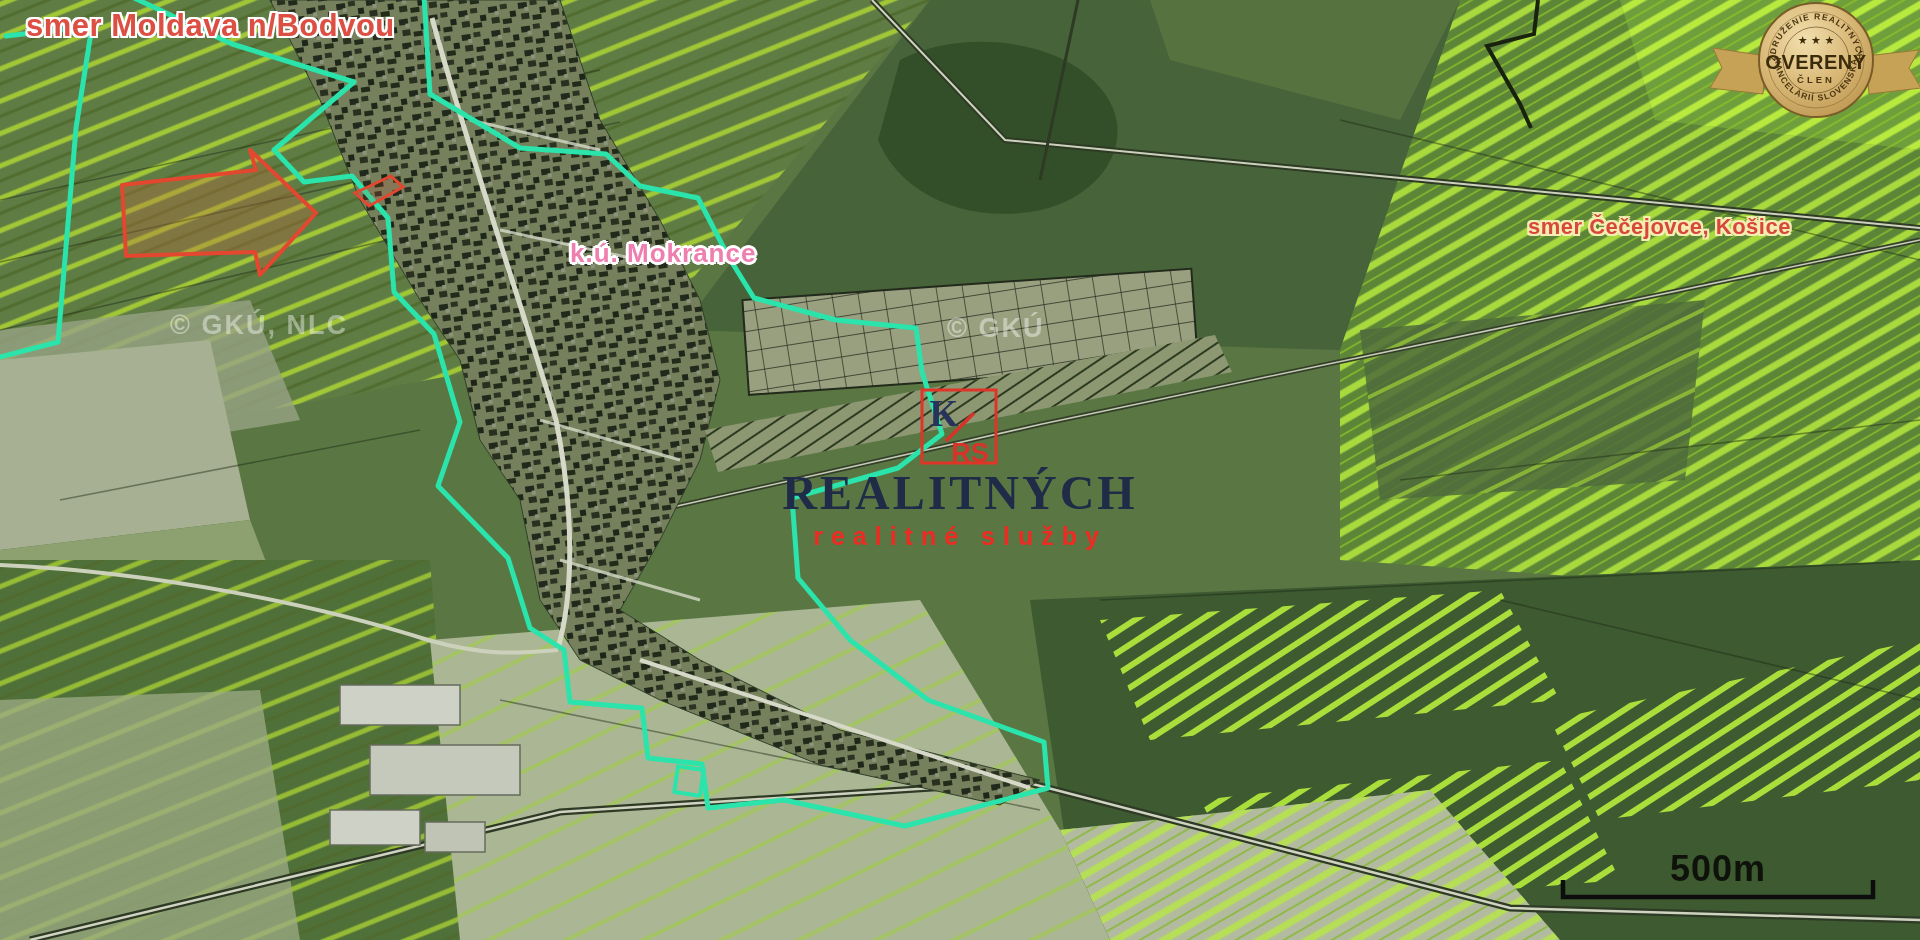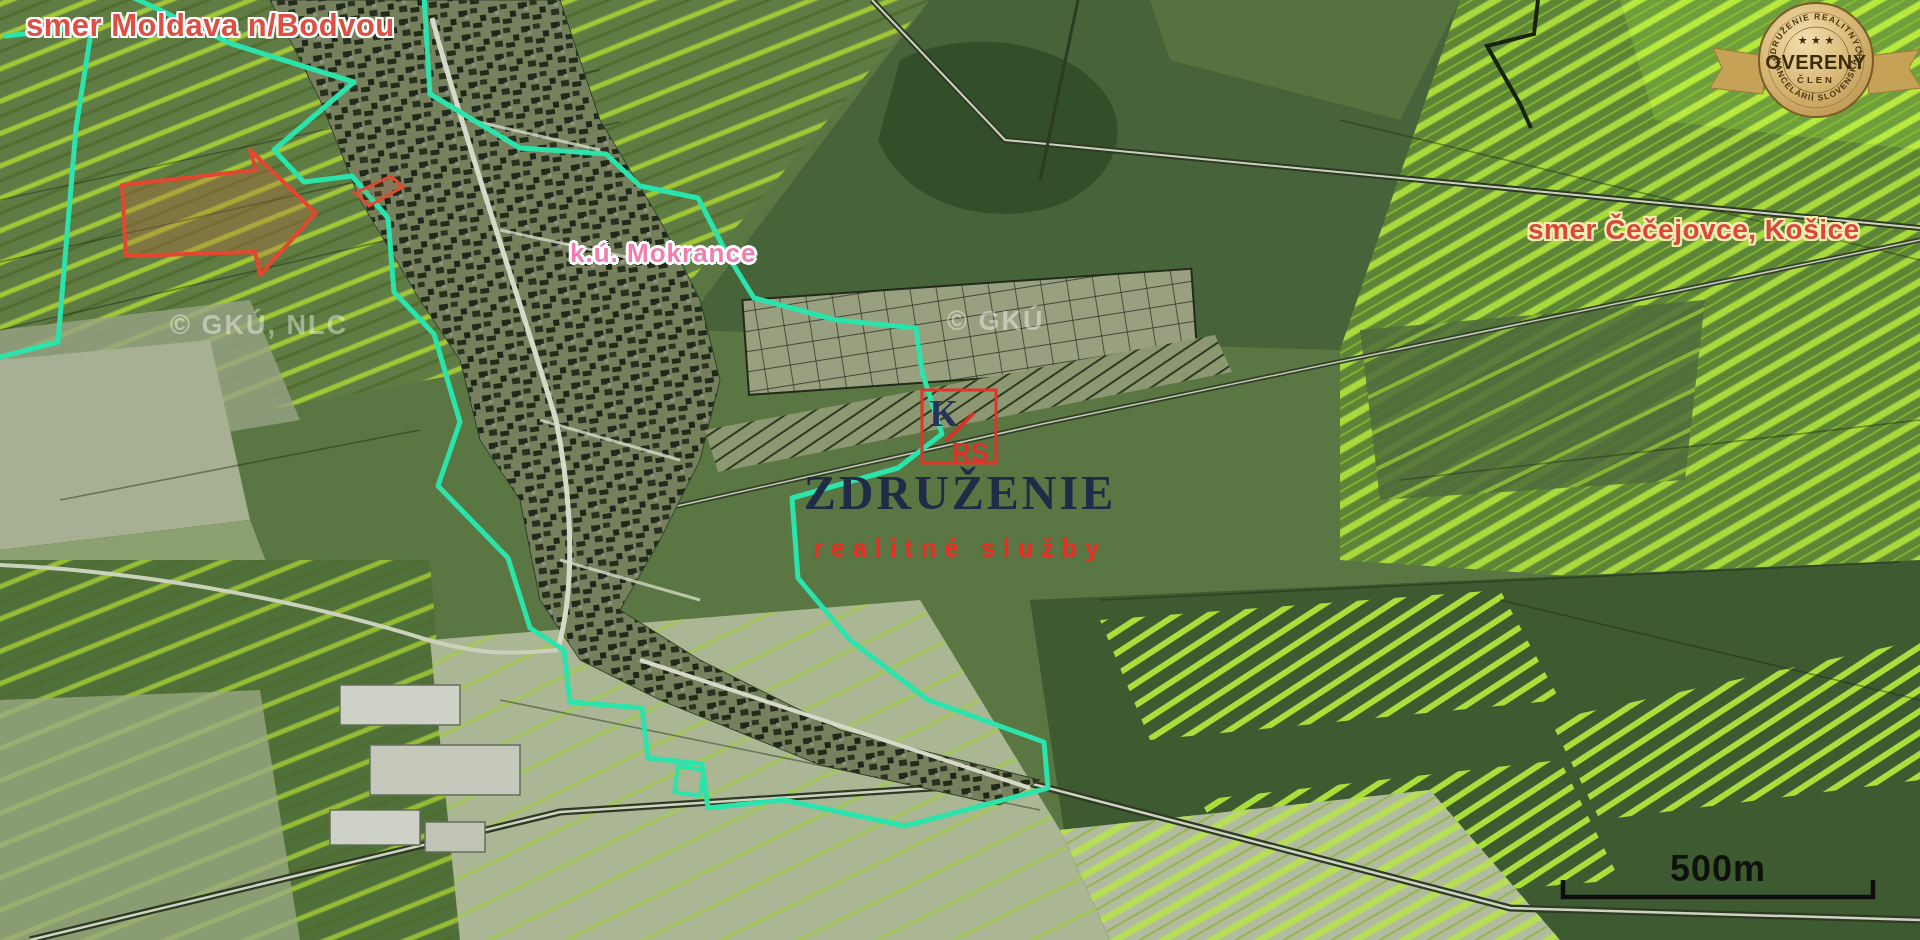--- a/index.html
+++ b/index.html
@@ -23,21 +23,21 @@
     font-weight:bold;font-size:26px;color:#ee7fae;letter-spacing:1px;
     text-shadow:-3px 0 0 #fff,3px 0 0 #fff,0 -3px 0 #fff,0 3px 0 #fff,
       -2px -2px 0 #fff,2px 2px 0 #fff,-2px 2px 0 #fff,2px -2px 0 #fff;
   }
   .brand{left:710px;top:468px;width:500px;text-align:center;}
   .brand-name{
     font-family:"Liberation Serif",serif;font-weight:bold;font-size:48px;
     letter-spacing:3px;color:#202b48;line-height:1.05;
   }
   .brand-tagline{
-    margin-top:16px;font-weight:bold;font-size:25px;letter-spacing:8px;color:#ee2a22;
+    margin-top:4px;font-weight:bold;font-size:25px;letter-spacing:8px;color:#ee2a22;
   }
   .watermark{
     font-weight:bold;font-size:27px;letter-spacing:2px;color:rgba(255,255,255,.42);margin-left:44px;
   }
   .scale-label{
     left:1628px;top:848px;width:180px;text-align:center;
     font-weight:bold;font-size:36px;color:#0e120a;letter-spacing:1px;
   }
 </style>
 </head>
@@ -212,28 +212,28 @@
       <text x="1816" y="69" text-anchor="middle" font-size="20" font-weight="bold" fill="#3a2c0a" letter-spacing="0.5" font-family="Liberation Sans, sans-serif">OVERENÝ</text>
       <text x="1816" y="83" text-anchor="middle" font-size="9.5" font-weight="bold" fill="#4a3510" letter-spacing="3" font-family="Liberation Sans, sans-serif">ČLEN</text>
       <text font-family="Liberation Sans, sans-serif" font-size="8.5" font-weight="bold" fill="#4a3510" letter-spacing="1.2">
         <textPath href="#bArcBottom" startOffset="50%" text-anchor="middle">KANCELÁRIÍ SLOVENSKA</textPath>
       </text>
     </g>
   </svg>
 
   <div class="overlay dir-label" style="left:2px;top:8px;padding-left:24px;">smer Moldava n/Bodvou</div>
 
-  <div class="overlay dir-label yellow-halo" style="left:1528px;top:214px;font-size:28px;text-align:right;">smer Čečejovce, Košice</div>
+  <div class="overlay dir-label yellow-halo" style="left:1528px;top:214px;font-size:22px;text-align:right;">smer Čečejovce, Košice</div>
 
   <div class="overlay ku-label" style="left:570px;top:238px;">k.ú. Mokrance</div>
 
   <div class="overlay watermark" style="left:126px;top:310px;">© GKÚ, NLC</div>
 
-  <div class="overlay watermark" style="left:903px;top:306px;">© GKÚ</div>
+  <div class="overlay watermark" style="left:903px;top:313px;">© GKÚ</div>
 
   <div class="overlay brand">
-    <div class="brand-name">ZDRUŽENIE</div>
+    <div class="brand-name">REALITNÝCH</div>
     <div class="brand-tagline">realitné služby</div>
   </div>
 
   <div class="overlay scale-label">500m</div>
 
 </div>
 
 </body></html>

